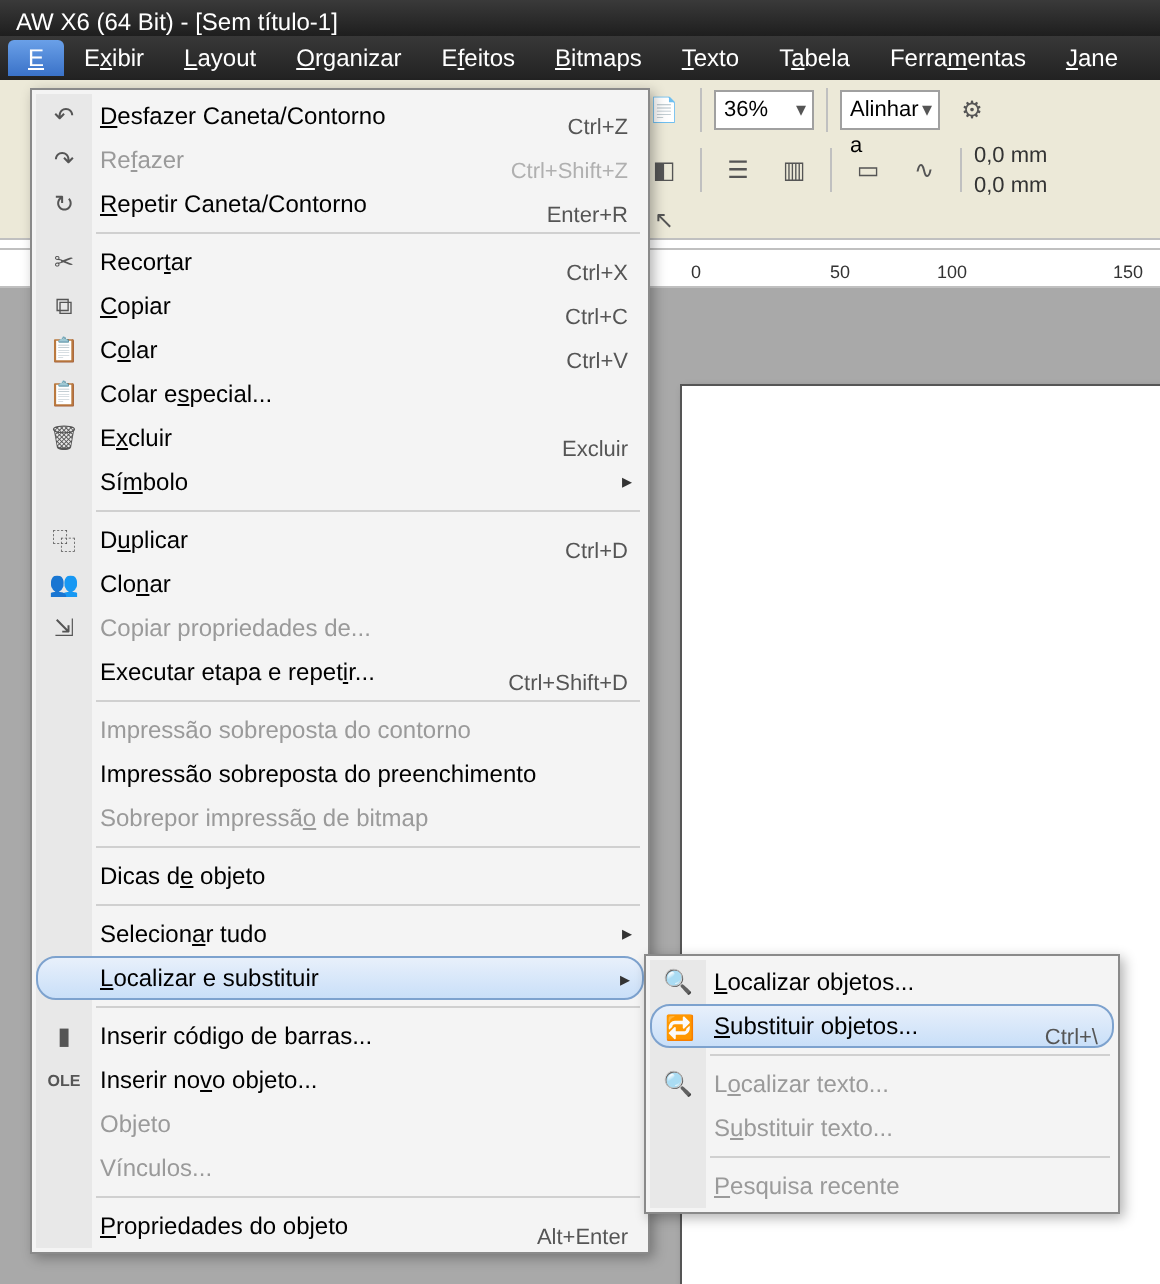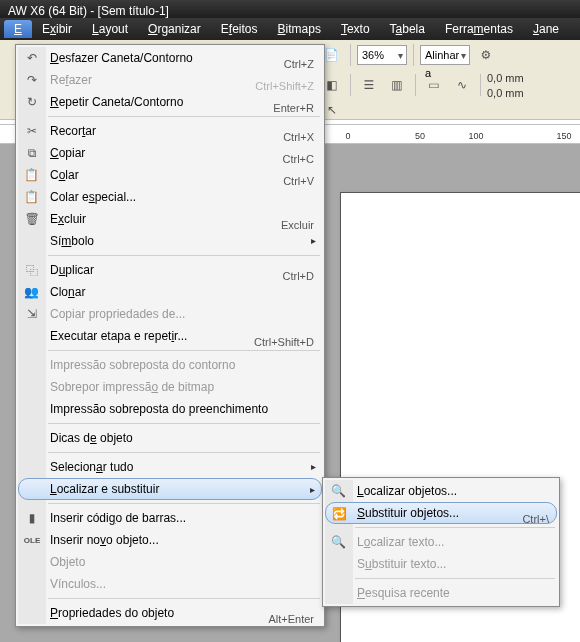--- a/index.html
+++ b/index.html
@@ -171,25 +171,25 @@
     <span class="lbl">Copiar propriedades de...</span>
   </div>
   <div class="menu-item">
     <span class="lbl">Executar etapa e repet<u>i</u>r...</span>
       <span class="sc">Ctrl+Shift+D</span>
   </div>
   <div class="menu-sep"></div>
   <div class="menu-item disabled">
     <span class="lbl">Impressão sobreposta do contorno</span>
   </div>
+  <div class="menu-item">
+    <span class="lbl">Impressão sobreposta do preenchimento</span>
+  </div>
   <div class="menu-item disabled">
     <span class="lbl">Sobrepor impressã<u>o</u> de bitmap</span>
-  </div>
-  <div class="menu-item">
-    <span class="lbl">Impressão sobreposta do preenchimento</span>
   </div>
   <div class="menu-sep"></div>
   <div class="menu-item">
     <span class="lbl">Dicas d<u>e</u> objeto</span>
   </div>
   <div class="menu-sep"></div>
   <div class="menu-item">
     <span class="lbl">Selecion<u>a</u>r tudo</span>
       <span class="arrow">▸</span>
   </div>

